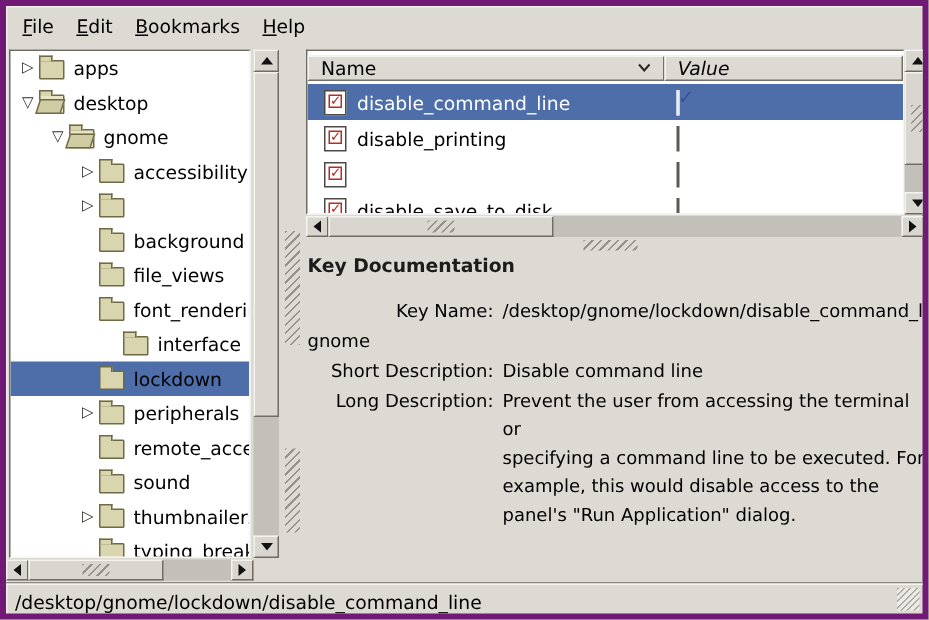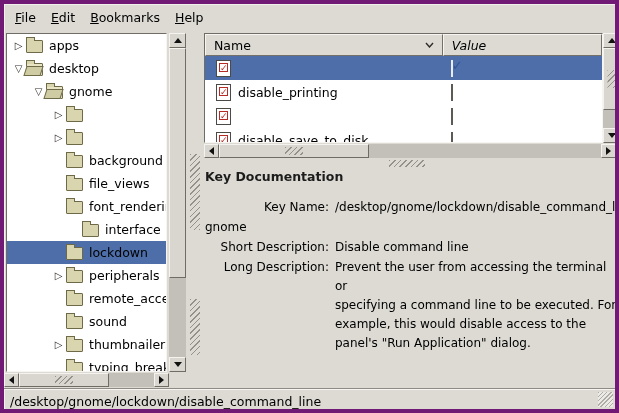--- a/index.html
+++ b/index.html
@@ -40,21 +40,21 @@
   .grip{background:repeating-linear-gradient(135deg,#93918a 0 1px,transparent 1px 4px);}
   .thumb-grip{position:absolute;left:50%;top:50%;transform:translate(-50%,-50%);width:18px;height:8px;}
   .vsb .thumb-grip{width:9px;height:18px;}
   
   .splitter-v{position:absolute;left:184px;top:29px;width:14px;height:354px;}
   .splitter-v .seg{position:absolute;left:2px;width:10px;}
   .splitter-h{position:absolute;left:200px;top:155px;width:412px;height:9px;}
   .splitter-h .seg{position:absolute;top:1px;height:7px;left:185px;width:36px;}
   
   .table-frame{position:absolute;left:200px;top:29px;width:399px;height:110px;background:#fff;overflow:hidden;}
-  .thead{display:flex;height:22px;}
+  .thead{display:flex;height:22px;align-items:center;}
   .th{background:#dcdad3;border-top:1px solid #f6f5f2;border-left:1px solid #f6f5f2;border-bottom:1px solid #73706a;border-right:1px solid #73706a;box-sizing:border-box;display:flex;align-items:center;padding:0 8px;}
   .th.name{width:239px;justify-content:space-between;}
   .th.value{width:160px;font-style:italic;}
   .trow{display:flex;height:24px;align-items:center;}
   .trow.selected{background:var(--sel);color:#fff;}
   .tcell-name{width:239px;display:flex;align-items:center;padding-left:11px;box-sizing:border-box;}
   .tcell-value{width:160px;padding-left:8px;box-sizing:border-box;}
   .keyicon{position:relative;width:13px;height:15px;background:#fff;border:1px solid #4c4a46;margin-right:7px;flex:0 0 13px;}
   .keyicon .box{position:absolute;left:2px;top:2px;width:7px;height:7px;border:1px solid #b42c24;color:#b42c24;font-size:9px;line-height:8px;font-weight:bold;text-align:center;}
   .checkbox{width:13px;height:13px;background:#fff;border:1px solid #5c5a55;box-sizing:border-box;position:relative;}
@@ -96,20 +96,21 @@
     <span class="tree-label">desktop</span>
   </div>
       <div class="tree-row" style="padding-left: 24px;">
     <span class="expander">▽</span>
     <span class="folder open"></span>
     <span class="tree-label">gnome</span>
   </div>
       <div class="tree-row" style="padding-left: 44px;">
     <span class="expander">▷</span>
     <span class="folder"></span>
+    <span class="tree-label">accessibility</span>
   </div>
       <div class="tree-row" style="padding-left: 44px;">
     <span class="expander">▷</span>
     <span class="folder"></span>
   </div>
       <div class="tree-row" style="padding-left: 44px;">
     <span class="expander"></span>
     <span class="folder"></span>
     <span class="tree-label">background</span>
   </div>
@@ -198,20 +199,21 @@
       <div class="th value">
         <span>Value</span>
       </div>
     </div>
     <div id="table-body">
         <div class="trow selected">
     <div class="tcell-name">
       <span class="keyicon">
               <span class="box">✓</span>
             </span>
+      <span class="key-label">disable_command_line</span>
     </div>
     <div class="tcell-value">
       <span class="checkbox checked"></span>
     </div>
   </div>
         <div class="trow">
     <div class="tcell-name">
       <span class="keyicon">
               <span class="box">✓</span>
             </span>

